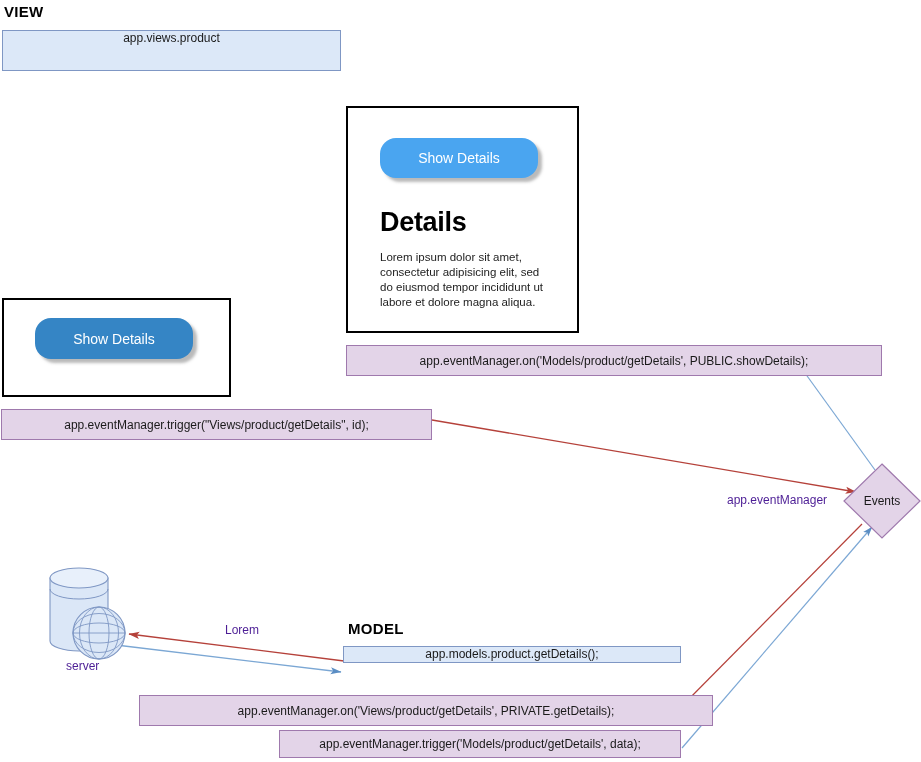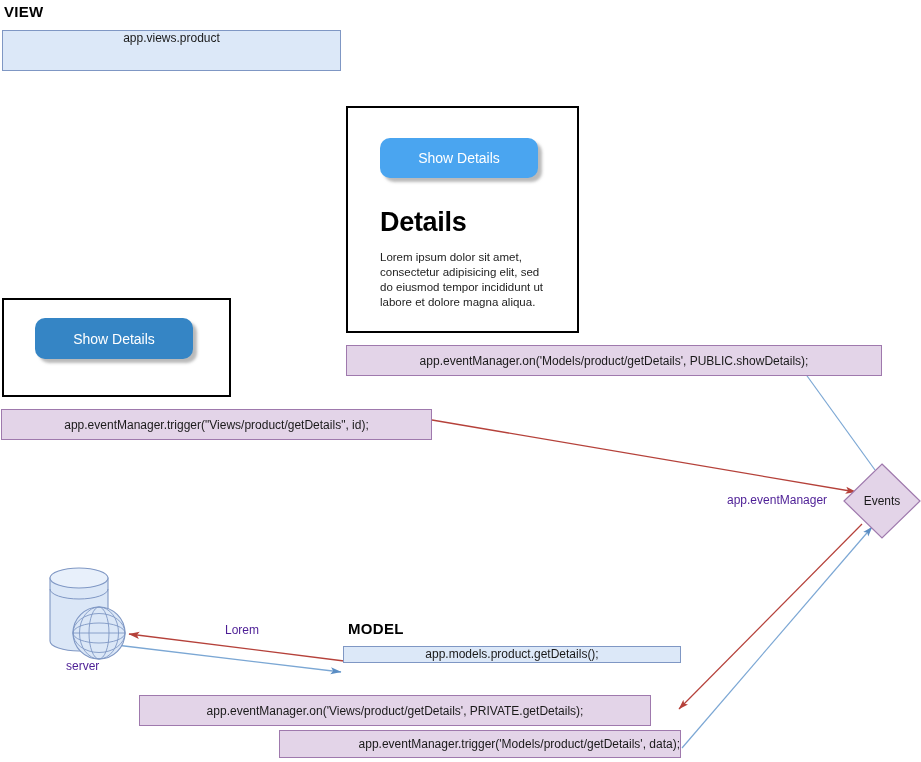--- a/index.html
+++ b/index.html
@@ -54,21 +54,21 @@
   }
 
   
   .panel {
     background: #ffffff;
     border: 2px solid #000000;
   }
 
   
   .btn {
-    border-radius: 10px;
+    border-radius: 16px;
     color: #ffffff;
     display: flex;
     align-items: center;
     justify-content: center;
     font-size: 14px;
     box-shadow: 4px 4px 3px rgba(130,130,130,0.55);
     border: none;
     font-family: "Liberation Sans", sans-serif;
   }
   .btn-light { background: #4aa5f0; }
@@ -191,19 +191,19 @@
 <div class="abs plain-label" style="left:66px; top:659px;">server</div>
 
 <div class="abs plain-label" style="left:225px; top:623px;">Lorem</div>
 
 <div class="abs section-heading" style="left:348px; top:620px;">MODEL</div>
 
 <div class="abs blue-box" style="left:343px; top:646px; width:338px; height:17px;">
   <span>app.models.product.getDetails();</span>
 </div>
 
-<div class="abs purple-box" style="left:139px; top:695px; width:512px; height:31px;">
+<div class="abs purple-box" style="left:139px; top:695px; width:574px; height:31px;">
   <span>app.eventManager.on('Views/product/getDetails', PRIVATE.getDetails);</span>
 </div>
 
-<div class="abs purple-box" style="left:279px; top:730px; width:402px; height:28px;justify-content:flex-end;">
+<div class="abs purple-box" style="left:279px; top:730px; width:402px; height:28px;">
   <span>app.eventManager.trigger('Models/product/getDetails', data);</span>
 </div>
 
 </body></html>

